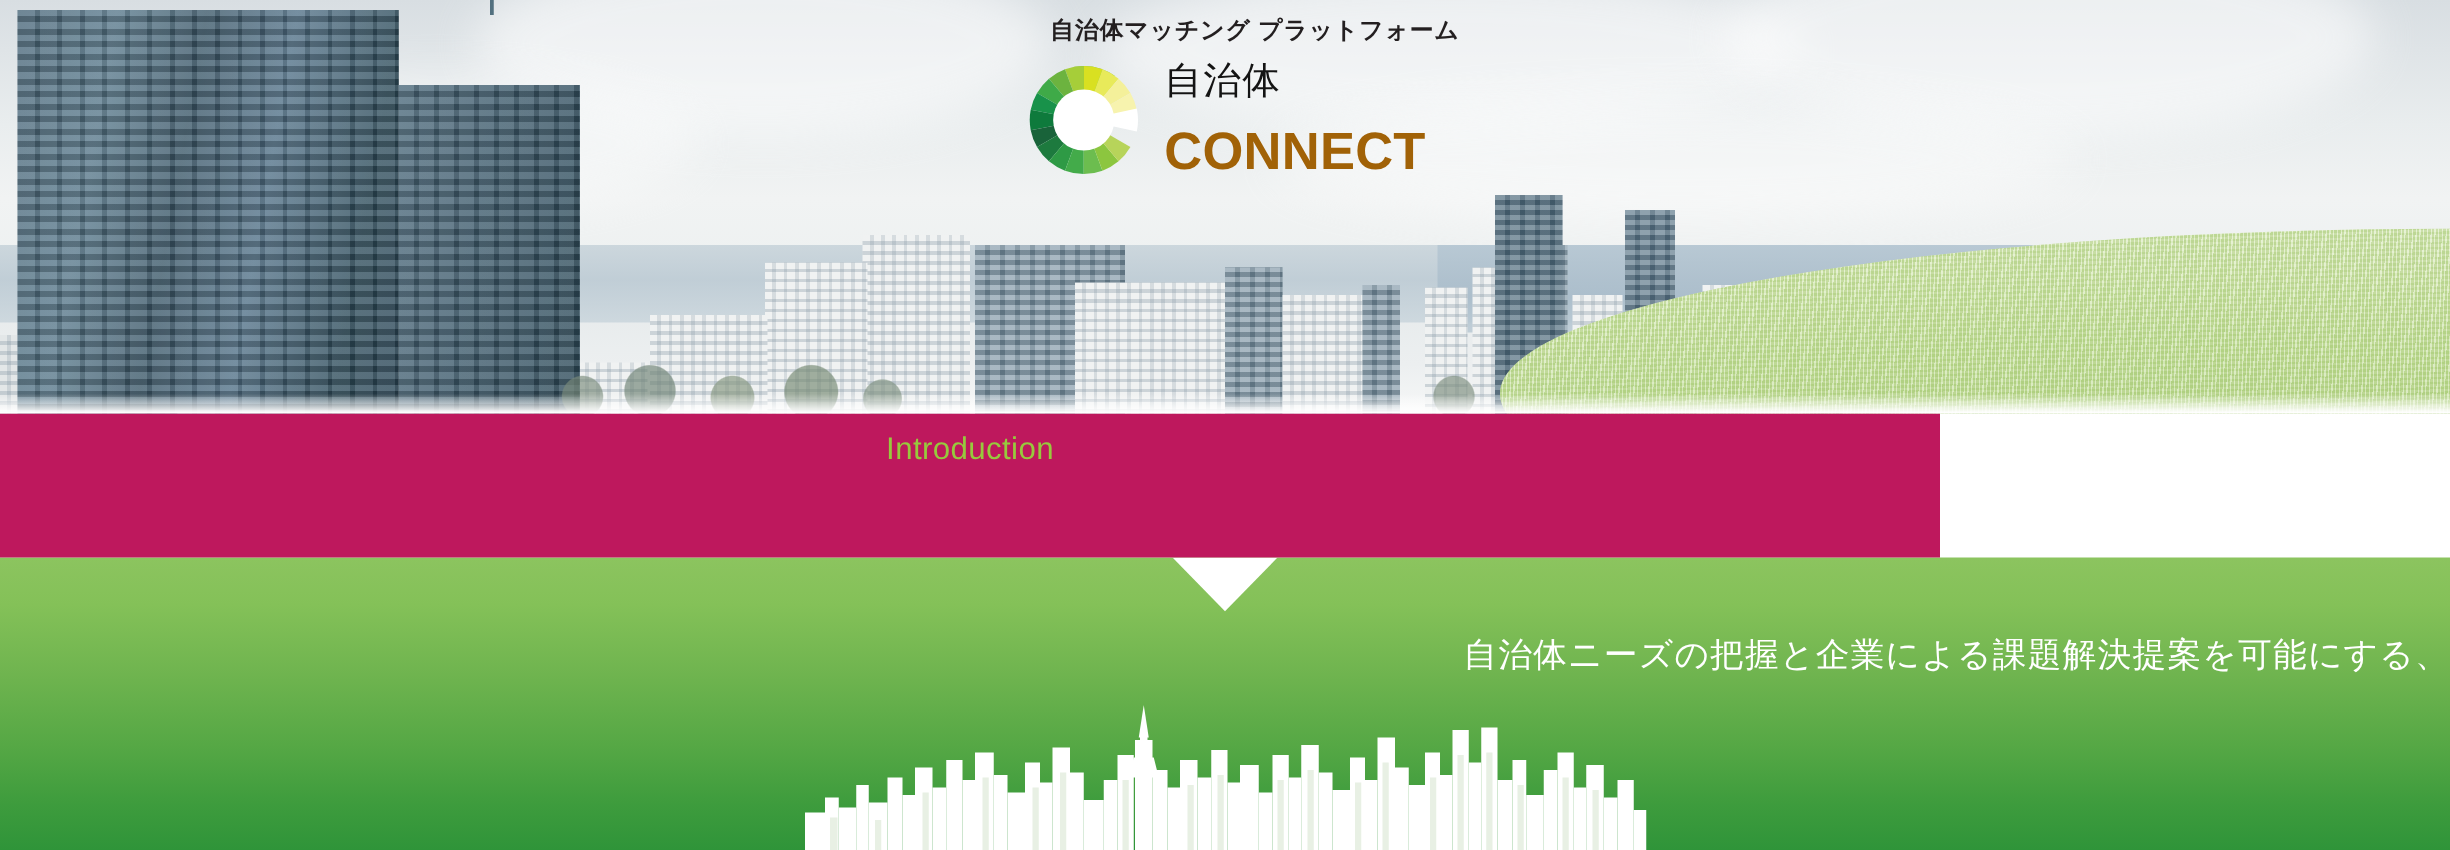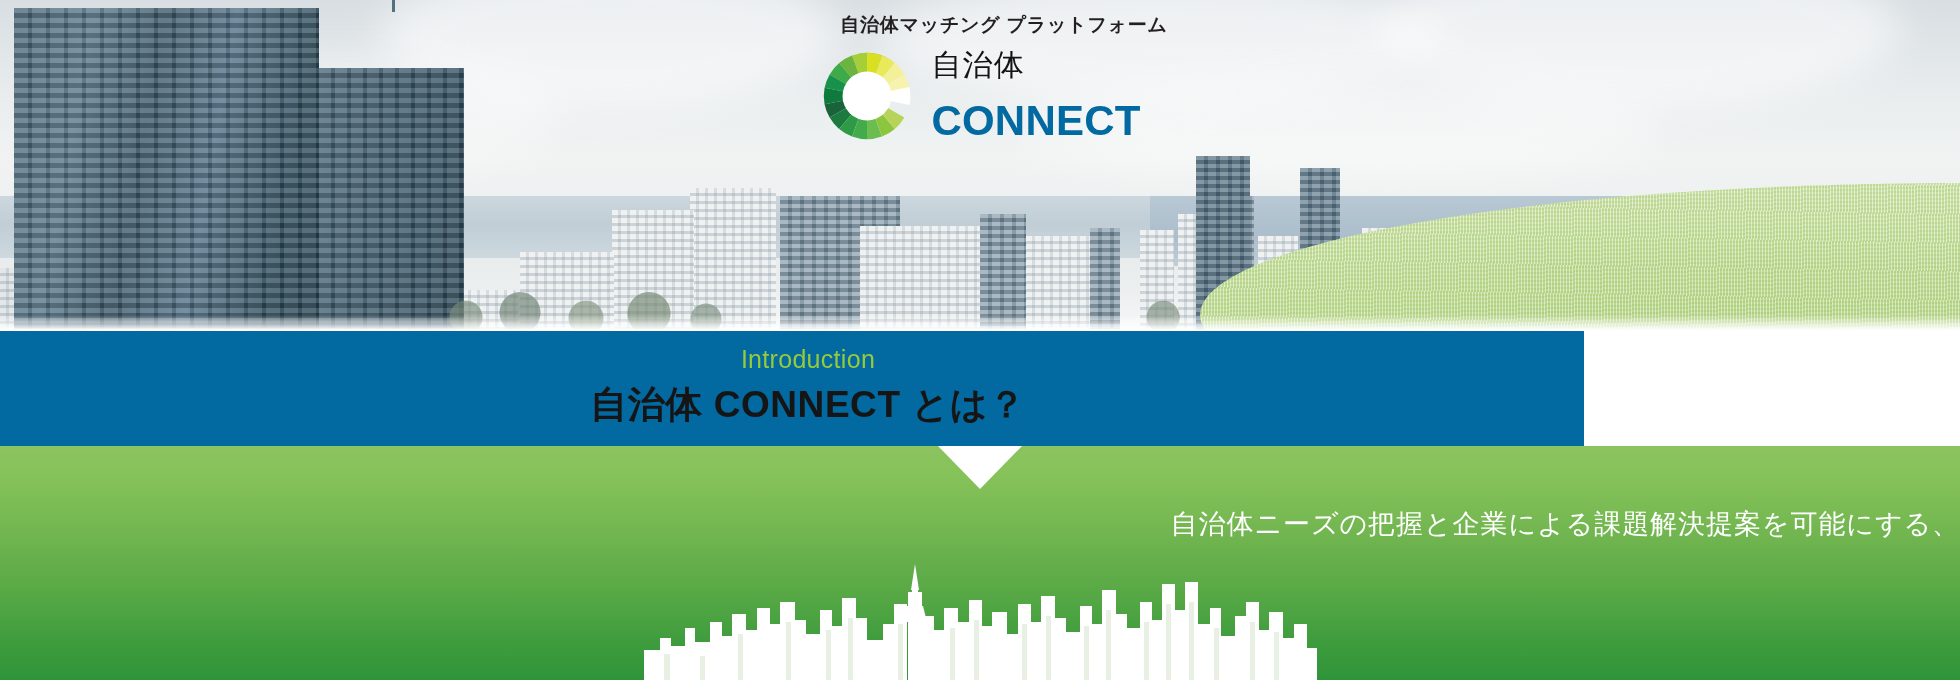--- a/index.html
+++ b/index.html
@@ -196,37 +196,36 @@
   .brand-jp {
     font-size: 30px;
     font-weight: 400;
     color: #141414;
     letter-spacing: .04em;
     display: block;
   }
   .brand-en {
     font-size: 42px;
     font-weight: 700;
-    color: #0369a1;
+    color: #a16207;
     letter-spacing: .005em;
     display: block;
     margin-top: 20px;
   }
 
   
   .intro-band {
     position: absolute;
     left: 0;
     top: 331px;
     width: 1552px;
     height: 115px;
-    background: #0369a1;
+    background: #be185d;
     text-align: center;
     z-index: 3;
-    padding-left: 32px;
   }
   .eyebrow {
     margin: 16px 0 0 0;
     font-size: 25px;
     font-weight: 400;
     color: #97c93d;
     letter-spacing: .012em;
     line-height: 1;
   }
   .section-title {
@@ -392,21 +391,20 @@
 
       <span class="brand-words">
         <span class="brand-jp">自治体</span>
         <span class="brand-en">CONNECT</span>
       </span>
     </div>
   </div>
 
   <div class="intro-band">
     <p class="eyebrow">Introduction</p>
-    <h2 class="section-title">自治体 CONNECT とは？</h2>
   </div>
 
   <div class="green-band">
     <div class="notch"></div>
 
     <div class="green-copy">
       <p>自治体ニーズの把握と企業による課題解決提案を可能にする、</p>
     </div>
 
     <svg class="skyline" viewBox="0 0 680 120" preserveAspectRatio="none">

